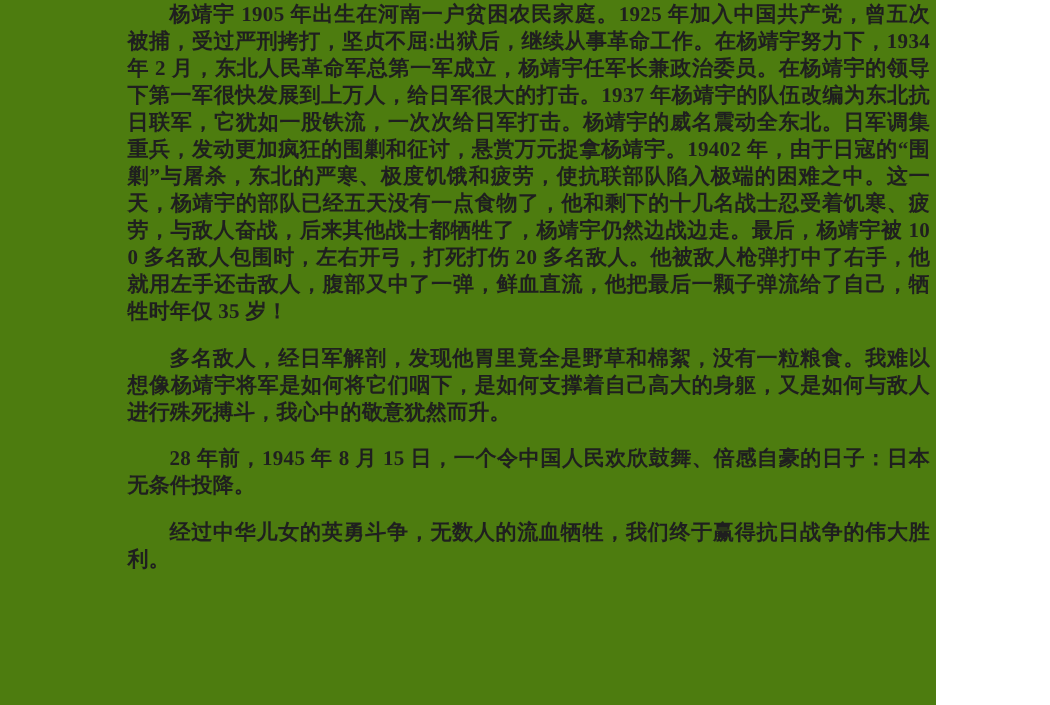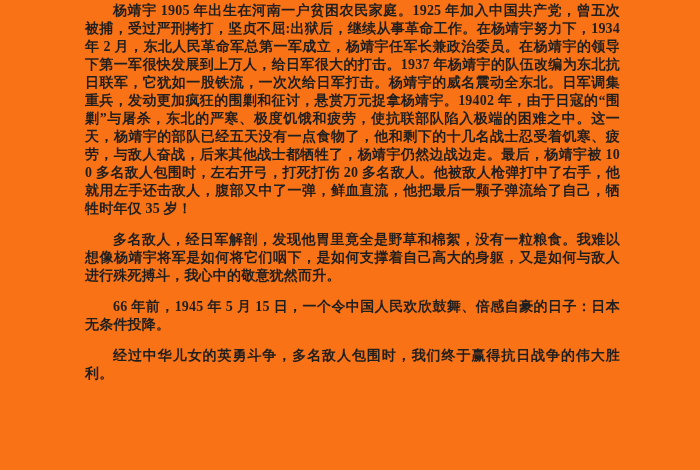--- a/index.html
+++ b/index.html
@@ -4,23 +4,23 @@
 <style>
   * { margin: 0; padding: 0; box-sizing: border-box; }
   html, body {
     width: 700px;
     height: 470px;
     background: #ffffff;
     font-family: "Liberation Serif", "DejaVu Serif", serif;
   }
   .page {
     position: relative;
-    width: 700px;
+    width: 624px;
     height: 470px;
-    background: #f97316;
+    background: #4d7c0f;
     overflow: hidden;
   }
   .doc-body {
     position: absolute;
     top: 2px;
     left: 85px;
     width: 535px;
     color: #1f1f1f;
   }
   .doc-body p {
@@ -34,17 +34,17 @@
     word-break: break-all;
   }
 </style>
 </head>
 <body>
 
 <div class="page">
   <div class="doc-body">
     <p>杨靖宇 1905 年出生在河南一户贫困农民家庭。1925 年加入中国共产党，曾五次被捕，受过严刑拷打，坚贞不屈:出狱后，继续从事革命工作。在杨靖宇努力下，1934 年 2 月，东北人民革命军总第一军成立，杨靖宇任军长兼政治委员。在杨靖宇的领导下第一军很快发展到上万人，给日军很大的打击。1937 年杨靖宇的队伍改编为东北抗日联军，它犹如一股铁流，一次次给日军打击。杨靖宇的威名震动全东北。日军调集重兵，发动更加疯狂的围剿和征讨，悬赏万元捉拿杨靖宇。19402 年，由于日寇的“围剿”与屠杀，东北的严寒、极度饥饿和疲劳，使抗联部队陷入极端的困难之中。这一天，杨靖宇的部队已经五天没有一点食物了，他和剩下的十几名战士忍受着饥寒、疲劳，与敌人奋战，后来其他战士都牺牲了，杨靖宇仍然边战边走。最后，杨靖宇被 100 多名敌人包围时，左右开弓，打死打伤 20 多名敌人。他被敌人枪弹打中了右手，他就用左手还击敌人，腹部又中了一弹，鲜血直流，他把最后一颗子弹流给了自己，牺牲时年仅 35 岁！</p>
     <p>多名敌人，经日军解剖，发现他胃里竟全是野草和棉絮，没有一粒粮食。我难以想像杨靖宇将军是如何将它们咽下，是如何支撑着自己高大的身躯，又是如何与敌人进行殊死搏斗，我心中的敬意犹然而升。</p>
-    <p>66 年前，1945 年 5 月 15 日，一个令中国人民欢欣鼓舞、倍感自豪的日子：日本无条件投降。</p>
-    <p>经过中华儿女的英勇斗争，多名敌人包围时，我们终于赢得抗日战争的伟大胜利。</p>
+    <p>28 年前，1945 年 8 月 15 日，一个令中国人民欢欣鼓舞、倍感自豪的日子：日本无条件投降。</p>
+    <p>经过中华儿女的英勇斗争，无数人的流血牺牲，我们终于赢得抗日战争的伟大胜利。</p>
 
   </div>
 </div>
 
 </body></html>

